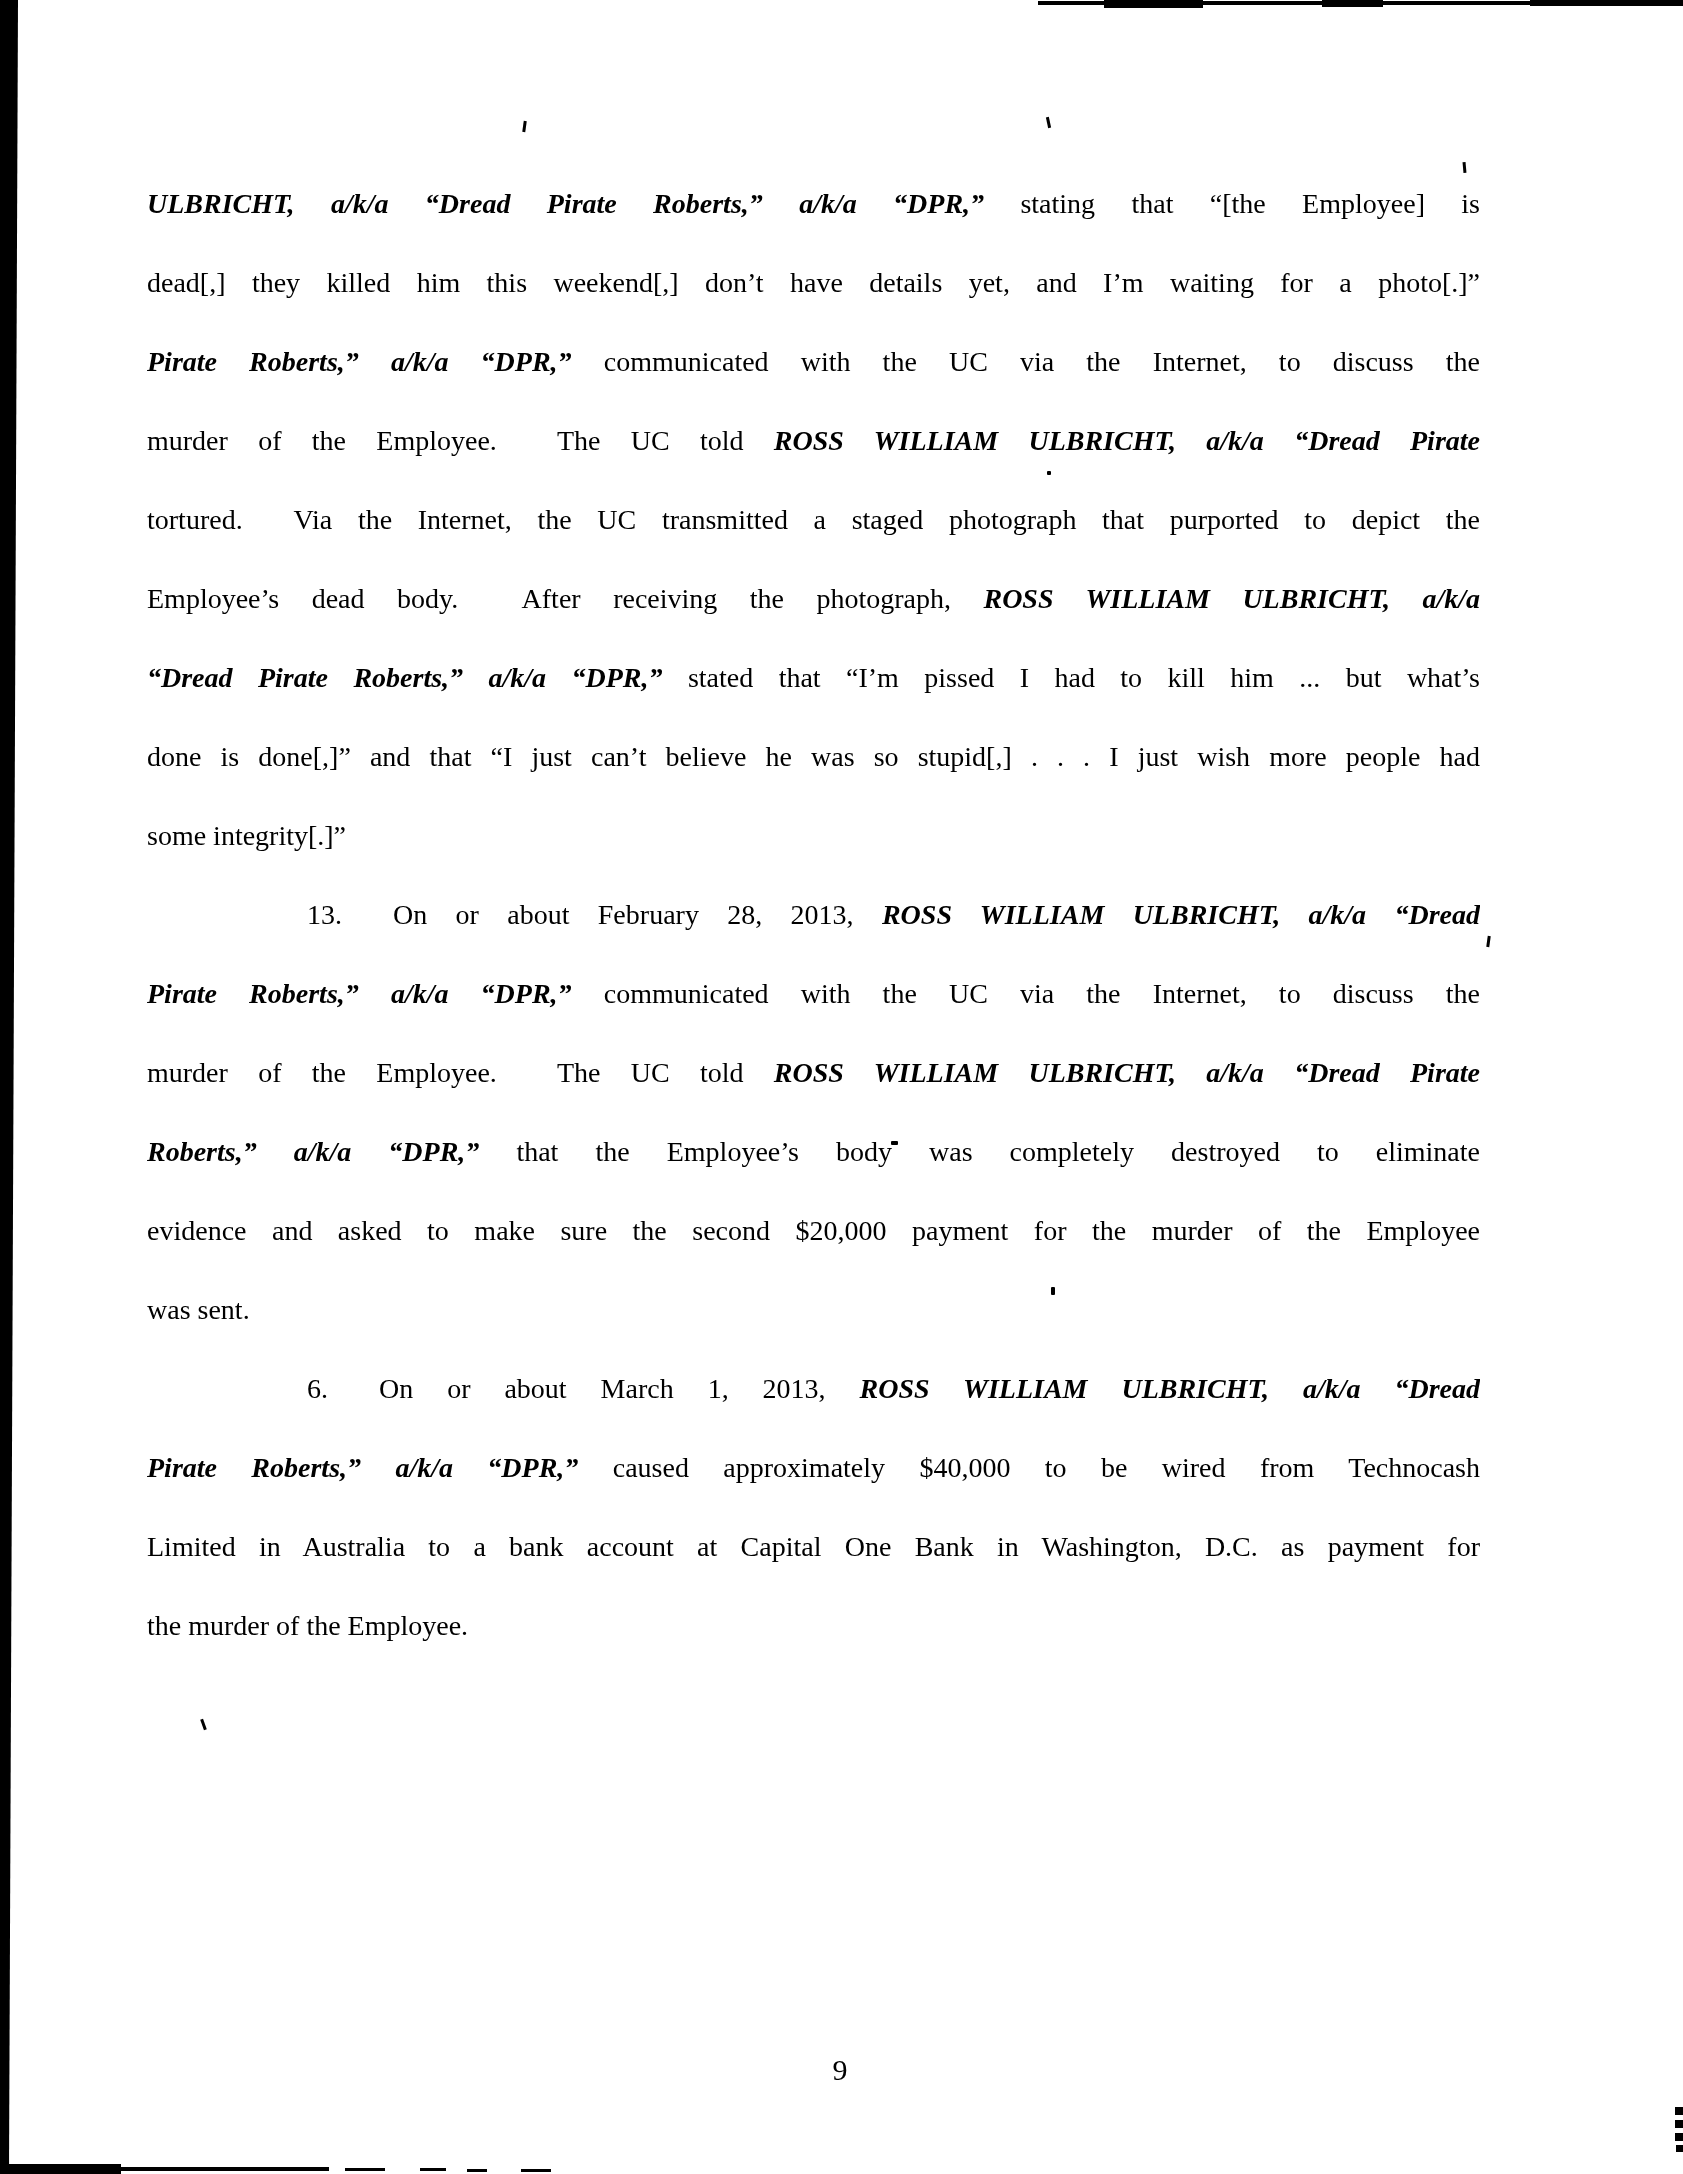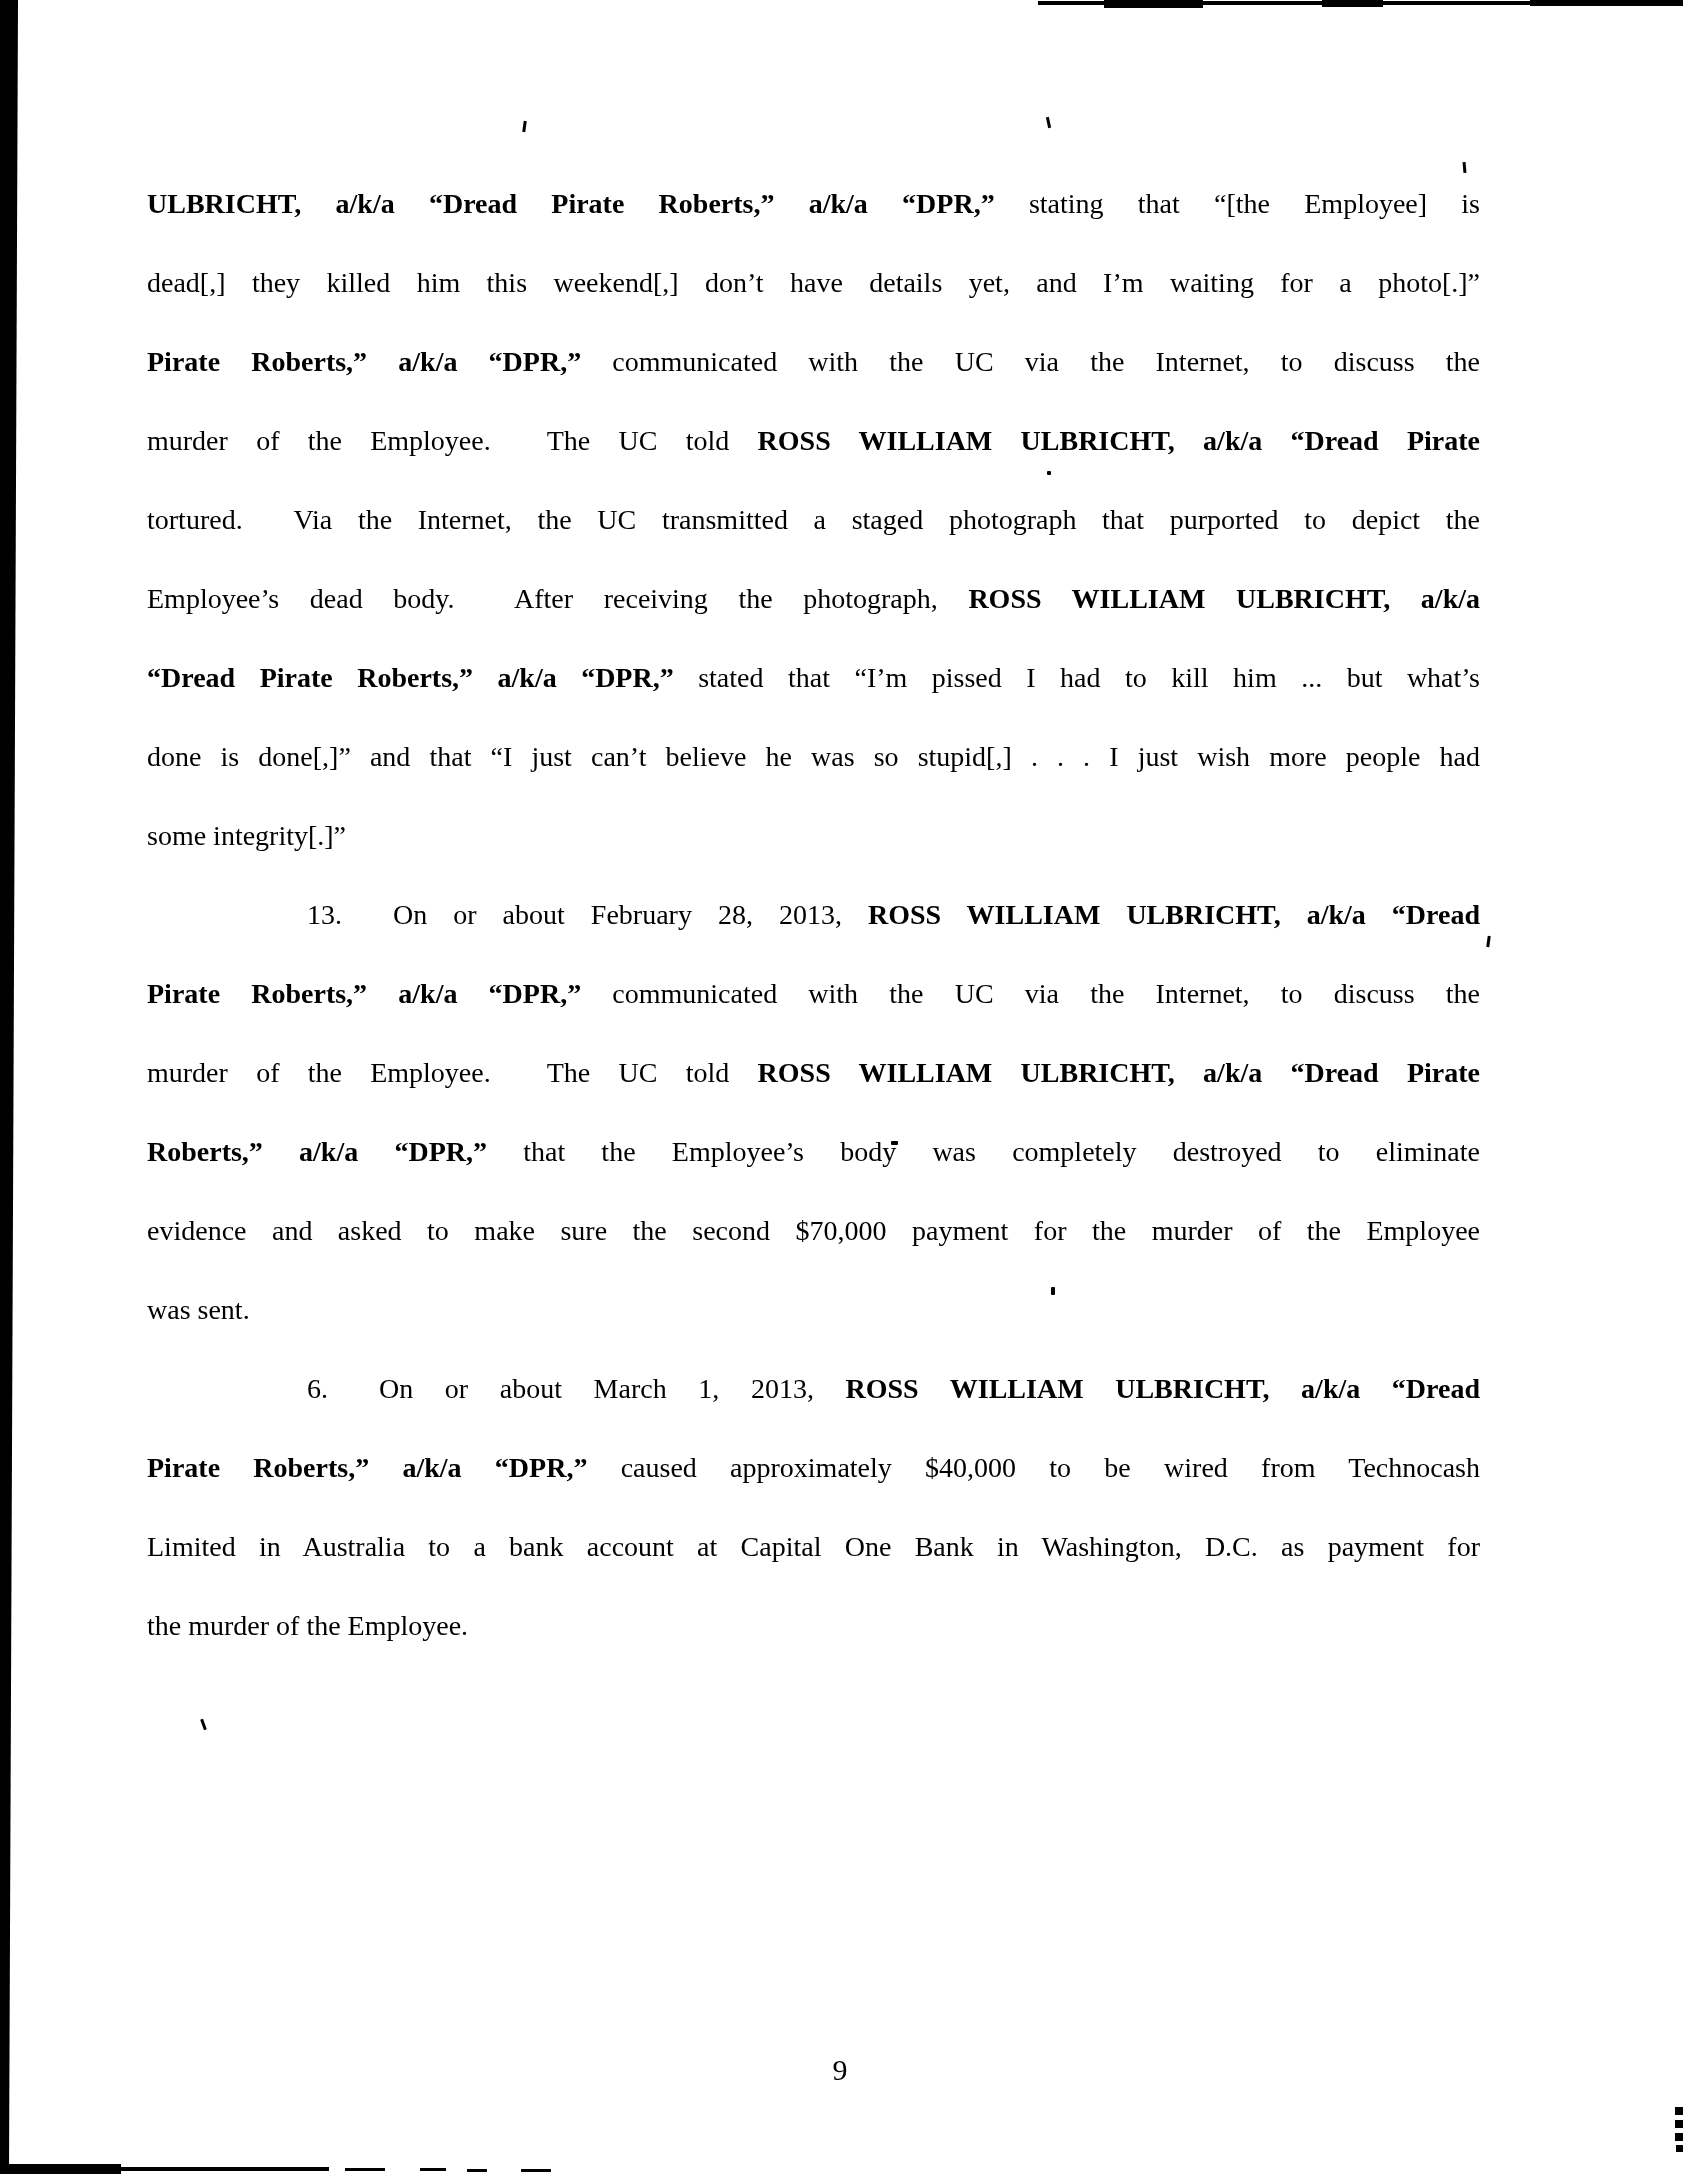--- a/index.html
+++ b/index.html
@@ -21,21 +21,21 @@
   .line{
     height:79px;
     line-height:79px;
     overflow:hidden;
     text-align:left;
     white-space:normal;
   }
   
   .line.j{text-align:justify;}
   .line.j::after{content:"";display:inline-block;width:100%;}
-  .line .b{font-weight:bold;}
+  .line .b{font-weight:bold;font-style:italic;}
   .line.indent{padding-left:160px;}
   .tab{display:inline-block;width:51px;}
   .pagenum{
     position:absolute;
     left:147px;top:2030px;width:1386px;
     height:79px;line-height:79px;
     text-align:center;
     font-size:30px;
   }
   
@@ -85,21 +85,21 @@
     <div class="line j"><span>murder of the Employee.&nbsp; The UC told </span><span class="b">ROSS WILLIAM ULBRICHT, a/k/a “Dread Pirate</span></div>
     <div class="line j"><span>tortured.&nbsp; Via the Internet, the UC transmitted a staged photograph that purported to depict the</span></div>
     <div class="line j"><span>Employee’s dead body.&nbsp; After receiving the photograph, </span><span class="b">ROSS WILLIAM ULBRICHT, a/k/a</span></div>
     <div class="line j"><span class="b">“Dread Pirate Roberts,” a/k/a “DPR,”</span><span> stated that “I’m pissed I had to kill him ... but what’s</span></div>
     <div class="line j"><span>done is done[,]” and that “I just can’t believe he was so stupid[,] . . . I just wish more people had</span></div>
     <div class="line"><span>some integrity[.]”</span></div>
     <div class="line j indent"><span>13.</span><span class="tab"></span><span>On or about February 28, 2013, </span><span class="b">ROSS WILLIAM ULBRICHT, a/k/a “Dread</span></div>
     <div class="line j"><span class="b">Pirate Roberts,” a/k/a “DPR,”</span><span> communicated with the UC via the Internet, to discuss the</span></div>
     <div class="line j"><span>murder of the Employee.&nbsp; The UC told </span><span class="b">ROSS WILLIAM ULBRICHT, a/k/a “Dread Pirate</span></div>
     <div class="line j"><span class="b">Roberts,” a/k/a “DPR,”</span><span> that the Employee’s body was completely destroyed to eliminate</span></div>
-    <div class="line j"><span>evidence and asked to make sure the second $70,000 payment for the murder of the Employee</span></div>
+    <div class="line j"><span>evidence and asked to make sure the second $20,000 payment for the murder of the Employee</span></div>
     <div class="line"><span>was sent.</span></div>
     <div class="line j indent"><span>6.</span><span class="tab"></span><span>On or about March 1, 2013, </span><span class="b">ROSS WILLIAM ULBRICHT, a/k/a “Dread</span></div>
     <div class="line j"><span class="b">Pirate Roberts,” a/k/a “DPR,”</span><span> caused approximately $40,000 to be wired from Technocash</span></div>
     <div class="line j"><span>Limited in Australia to a bank account at Capital One Bank in Washington, D.C. as payment for</span></div>
     <div class="line"><span>the murder of the Employee.</span></div>
   </div>
 
 <div class="pagenum">9</div>
 
 

